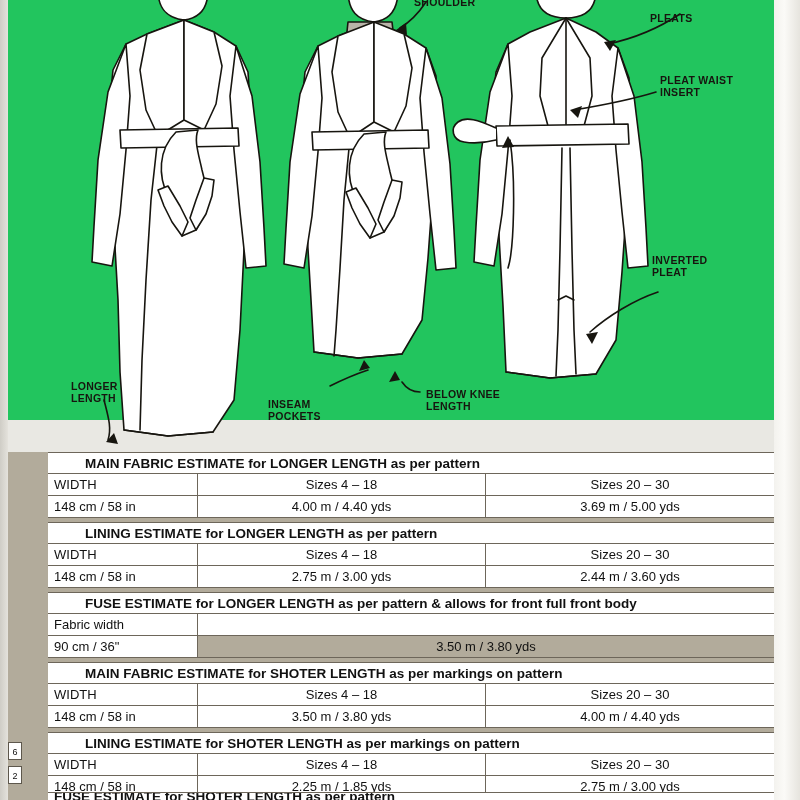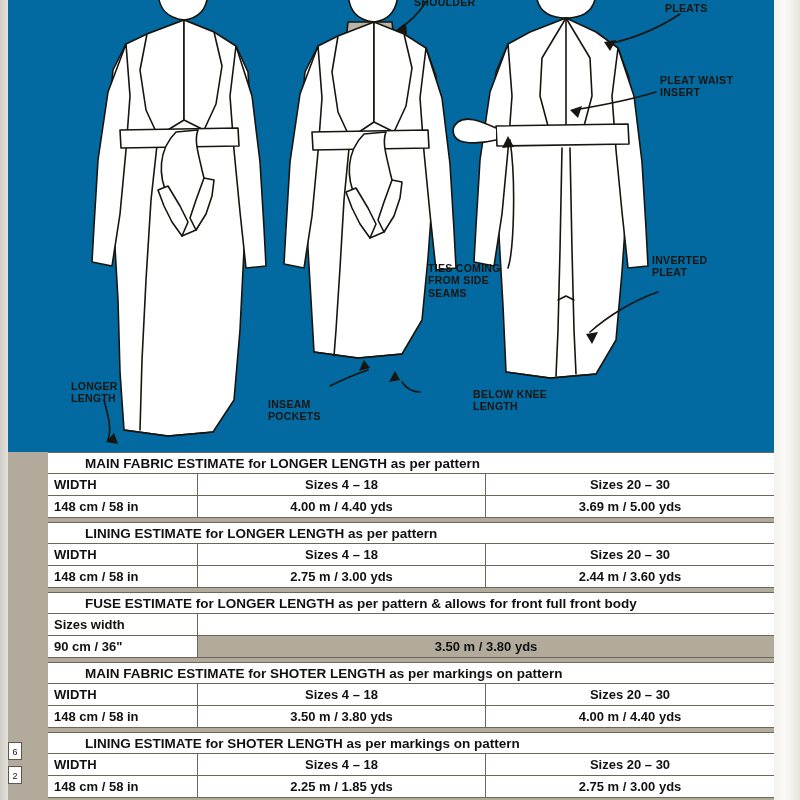--- a/index.html
+++ b/index.html
@@ -16,22 +16,22 @@
   
   .edge-right{
     position:absolute;top:0;right:0;width:26px;height:800px;
     background:linear-gradient(90deg,#f3f2ee 0%,#fbfaf7 40%,#e6e4de 100%);
   }
   .edge-left{
     position:absolute;top:0;left:0;width:8px;height:800px;
     background:linear-gradient(90deg,#cfcdc6 0%,#e4e2dc 100%);
   }
   .illustration{
-    position:absolute;left:8px;top:0;width:766px;height:564px;
-    background:#0369a1;
+    position:absolute;left:8px;top:0;width:766px;height:420px;
+    background:#22c55e;
   }
   .figures{position:absolute;inset:0;}
   
   .lbl{
     position:absolute;
     font-weight:bold;
     font-size:10.5px;
     letter-spacing:.3px;
     line-height:1.18;
     color:#17150f;
@@ -69,21 +69,20 @@
     box-sizing:border-box;
     border-bottom:1px solid #6d665a;
   }
   .row.white{background:#ffffff;}
   .cell{
     display:flex;align-items:center;justify-content:center;
     font-size:13px;color:#111;
     box-sizing:border-box;
     border-right:1px solid #6d665a;
     white-space:nowrap;
-    font-weight:bold;
   }
   .cell.left{justify-content:flex-start;padding-left:6px;}
   .c1{width:150px;}
   .c2{width:288px;}
   .c3{width:288px;border-right:none;}
   .gap{height:4px;background:#b2ab9b;}
   .spacer-left{
     position:absolute;left:0;top:0;width:40px;height:100%;
     background:#b2ab9b;
   }
@@ -198,33 +197,30 @@
         <path d="M562 110 l12 -4 l-4 12 z"></path>
         <path d="M500 136 l6 11 l-12 1 z"></path>
         <path d="M578 334 l12 -2 l-6 12 z"></path>
         <path d="M98 442 l8 -9 l4 11 z"></path>
         <path d="M362 368 l-11 3 l5 -11 z"></path>
         <path d="M392 380 l-11 2 l6 -11 z"></path>
       </g>
     </svg>
 
     <div class="lbl" style="left:406px;top:-4px;">SHOULDER</div>
-    <div class="lbl" style="left:642px;top:2px;margin-left:15px;">PLEATS</div>
+    <div class="lbl" style="left:642px;top:12px;">PLEATS</div>
     <div class="lbl" style="left:652px;top:74px;white-space:pre;">PLEAT WAIST
 INSERT</div>
-    <div class="lbl" style="left:420px;top:262px;white-space:pre;">TIES COMING
-FROM SIDE
-SEAMS</div>
     <div class="lbl" style="left:644px;top:254px;white-space:pre;">INVERTED
 PLEAT</div>
     <div class="lbl" style="left:44px;top:380px;white-space:pre;margin-left:19px;">LONGER
 LENGTH</div>
     <div class="lbl" style="left:260px;top:372px;white-space:pre;margin-top:26px;">INSEAM
 POCKETS</div>
-    <div class="lbl" style="left:418px;top:388px;white-space:pre;margin-left:47px;">BELOW KNEE
+    <div class="lbl" style="left:418px;top:388px;white-space:pre;">BELOW KNEE
 LENGTH</div>
   </div>
 
   <div class="tables">
     <div class="spacer-left"></div>
 
     <div class="band">
       <div class="title-row">
           <span>MAIN FABRIC ESTIMATE for LONGER LENGTH as per pattern</span>
         </div>
@@ -256,21 +252,21 @@
         <div class="cell c3">2.44 m / 3.60 yds</div>
       </div>
     </div>
     <div class="gap"></div>
 
     <div class="band">
       <div class="title-row">
           <span>FUSE ESTIMATE for LONGER LENGTH as per pattern &amp; allows for front full front body</span>
         </div>
       <div class="row white fuse">
-        <div class="cell left c1">Sizes width</div>
+        <div class="cell left c1">Fabric width</div>
       </div>
       <div class="row fuse" style="background:#ffffff;">
         <div class="cell left c1">90 cm / 36"</div>
         <div class="cell c2 tan-block" style="background:#b2ab9b;border-right:none;">3.50 m /  3.80 yds</div>
       </div>
     </div>
     <div class="gap"></div>
 
     <div class="band">
       <div class="title-row">
@@ -298,18 +294,21 @@
         <div class="cell c2">Sizes 4 – 18</div>
         <div class="cell c3">Sizes 20 – 30</div>
       </div>
       <div class="row white">
         <div class="cell left c1">148 cm / 58 in</div>
         <div class="cell c2">2.25 m / 1.85 yds</div>
         <div class="cell c3">2.75 m / 3.00 yds</div>
       </div>
     </div>
 
+    <div class="bottom-clip">
+      <span>FUSE ESTIMATE for SHOTER LENGTH as per pattern</span>
+    </div>
 
     <div class="tick" style="top:290px;">6</div>
     <div class="tick" style="top:314px;">2</div>
   </div>
 
 </div>
 
 </body></html>

